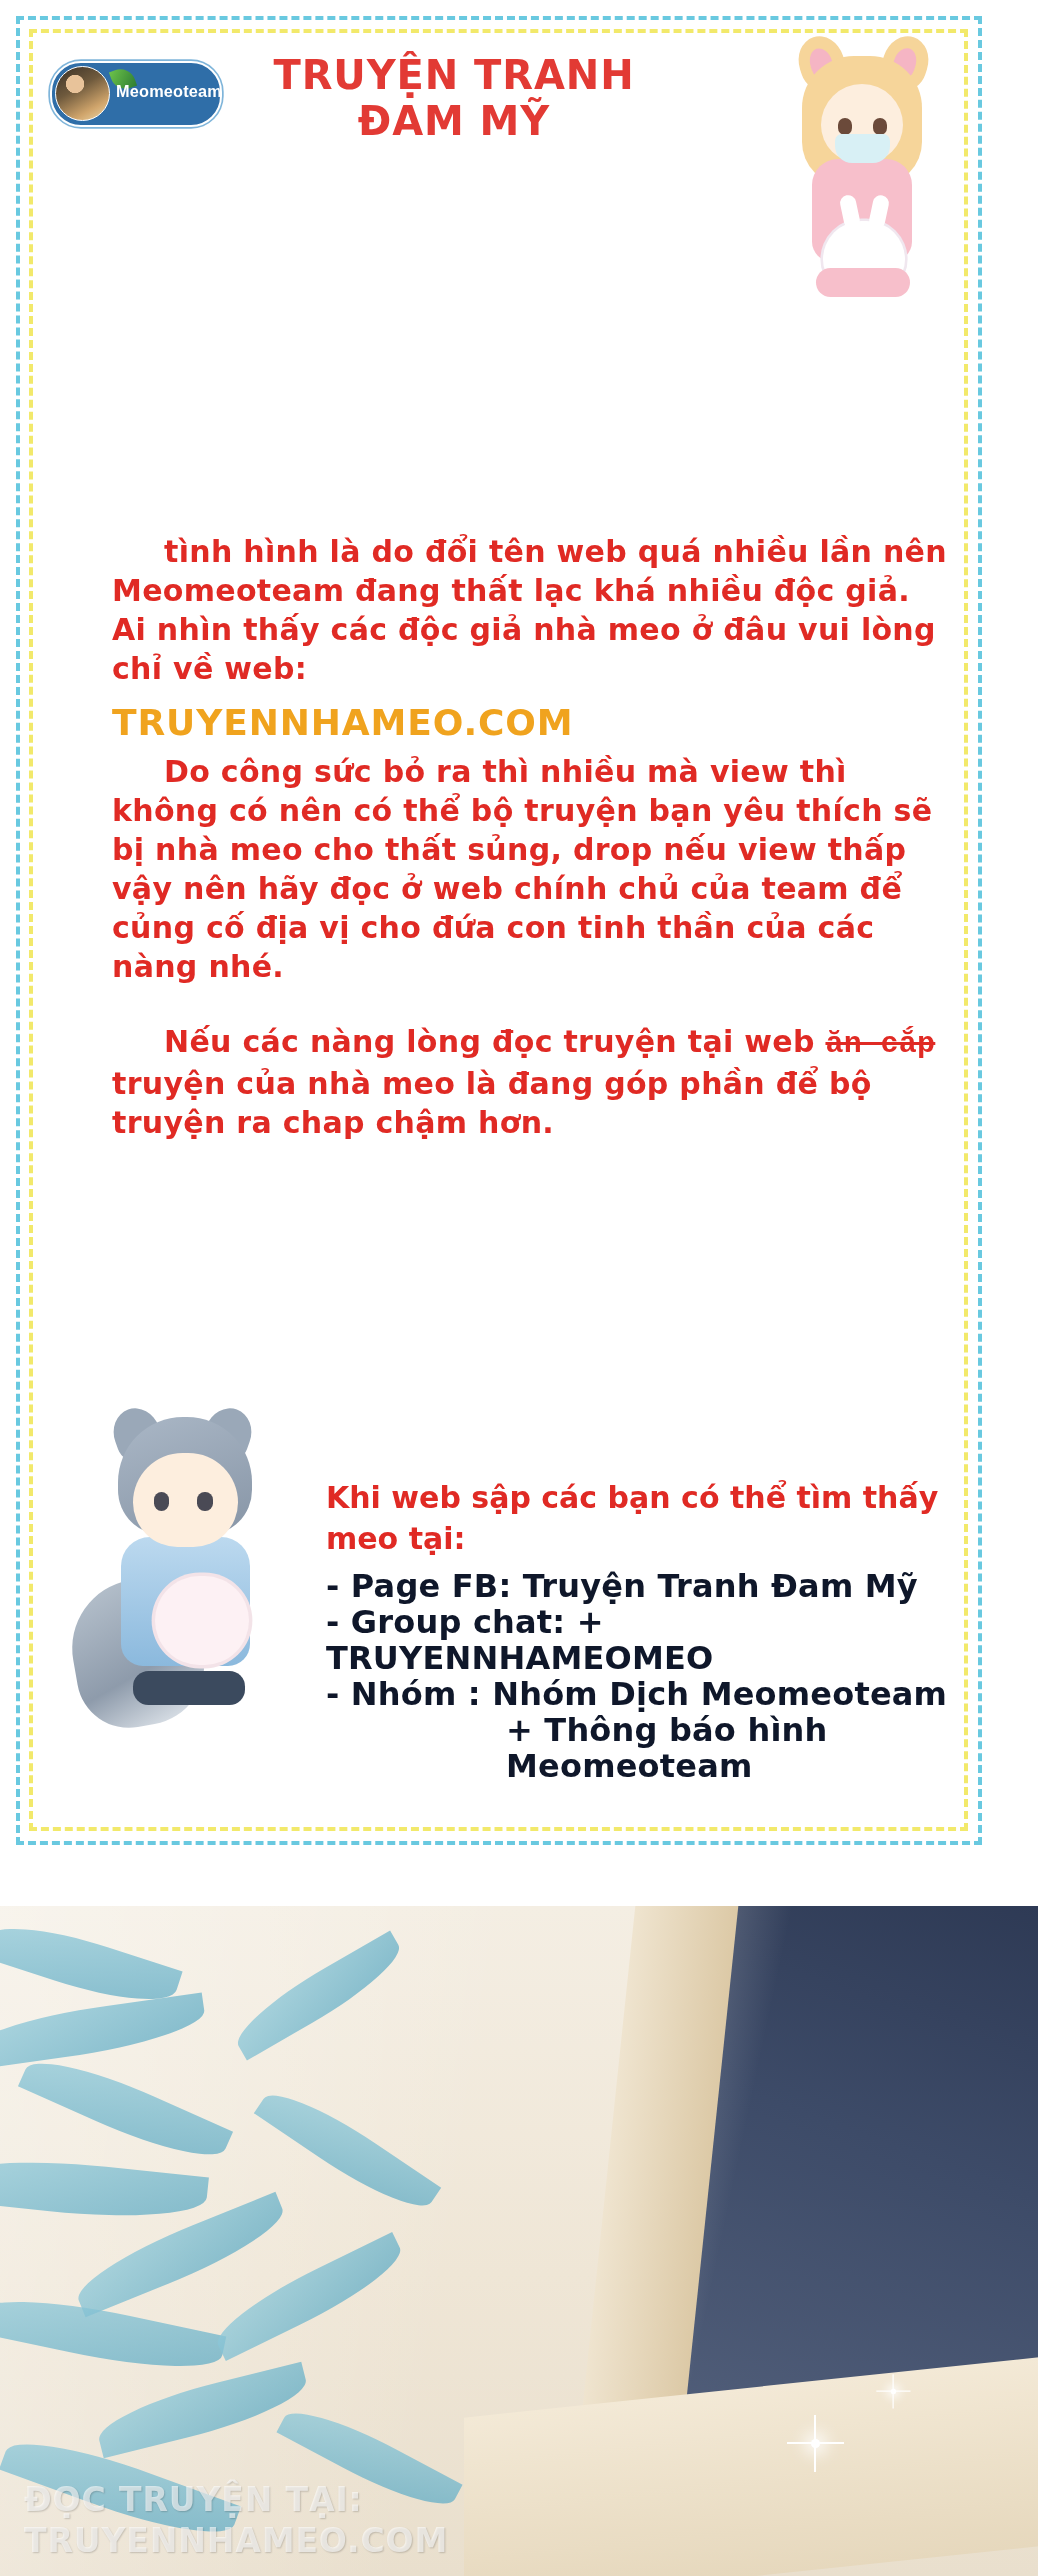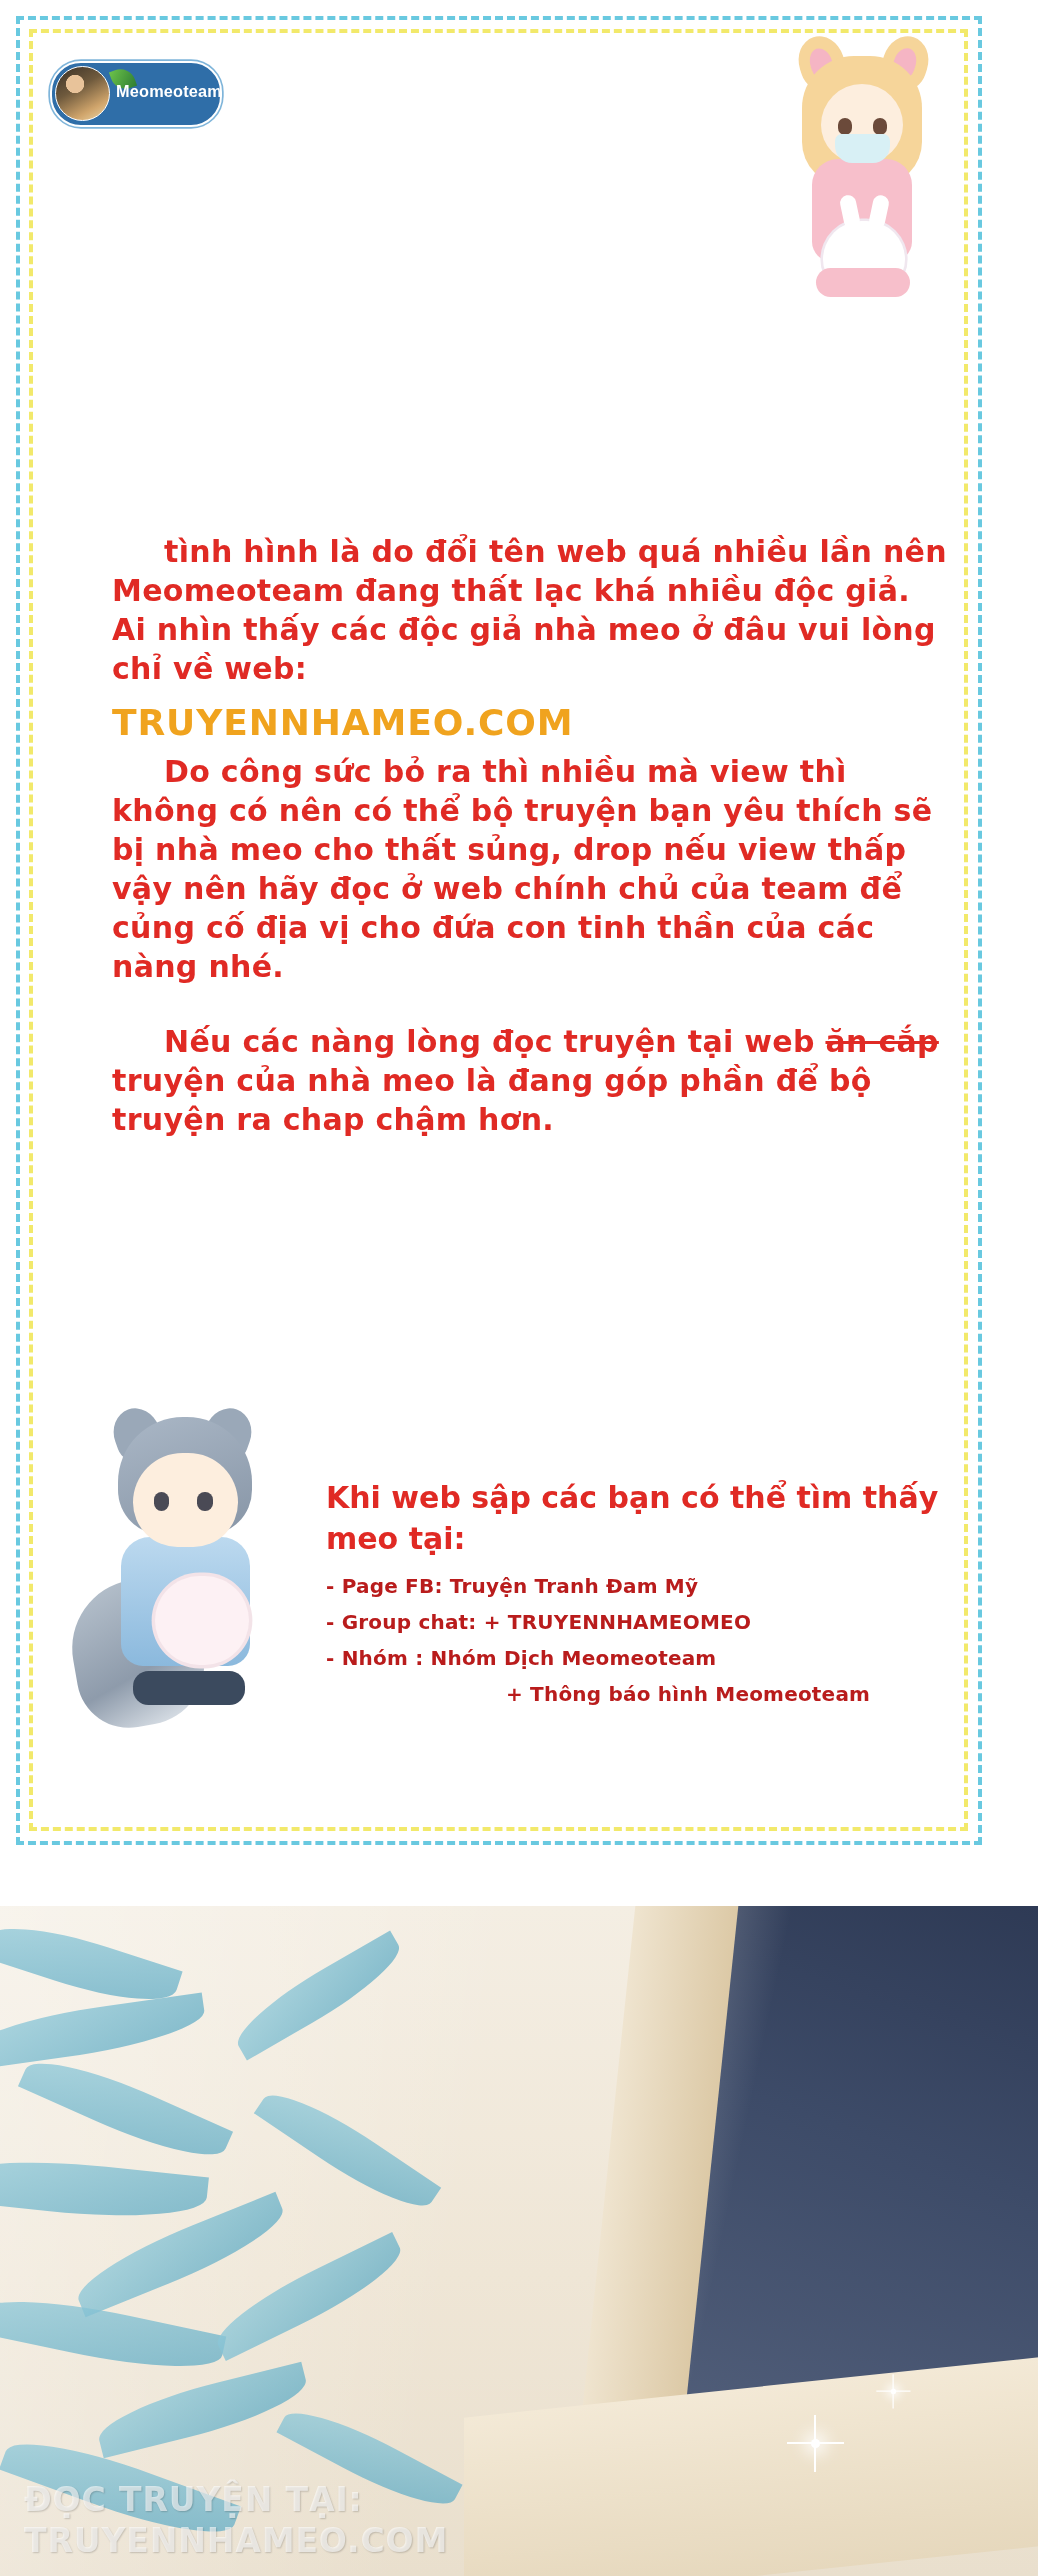--- a/index.html
+++ b/index.html
@@ -221,43 +221,44 @@
     font-size: 36px;
     line-height: 50px;
     letter-spacing: 0.9px;
     margin: 10.3px 0 1.7px 0;
   }
   .para2 { margin-top: 3.4px; }
   .block-gap { height: 31px; }
   .strike {
     text-decoration: line-through;
     text-decoration-thickness: 3.4px;
+    font-family: Liberation Mono, monospace;
   }
 
   
   .contact-wrap {
     position: absolute;
     left: 326px;
     top: 1460px;
     width: 653px;
     margin-top: 17px;
   }
   .contact-head {
     color: #e02a24;
     font-family: "DejaVu Sans", sans-serif;
     font-weight: bold;
     font-size: 30px;
     line-height: 41px;
     margin: 0 0 8.6px 0;
   }
   .contact-item {
-    color: #b91c1c;
-    font-family: "DejaVu Sans", sans-serif;
-    font-weight: bold;
-    font-size: 20px;
+    color: #0f172a;
+    font-family: "DejaVu Sans", sans-serif;
+    font-weight: bold;
+    font-size: 32px;
     line-height: 36px;
     letter-spacing: 0.2px;
   }
   .contact-item.sub { padding-left: 180px; }
 
   
   .chibi-boy {
     position: absolute;
     left: 73px;
     top: 1408px;
@@ -382,20 +383,24 @@
 <div class="announce">
 
   <div class="frame-outer"></div>
   <div class="frame-inner"></div>
 
   <div class="logo-row">
     <div class="logo-badge">
       <div class="logo-avatar"></div>
       <div class="logo-leaf"></div>
       <div class="logo-text">Meomeoteam</div>
+    </div>
+    <div class="brand-title">
+      <div>TRUYỆN TRANH</div>
+      <div>ĐAM MỸ</div>
     </div>
   </div>
 
   <div class="chibi-girl">
     <div class="cg-ear-l"></div>
     <div class="cg-ear-r"></div>
     <div class="cg-hair"></div>
     <div class="cg-body"></div>
     <div class="cg-face">
       <div class="cg-eye-l"></div>

